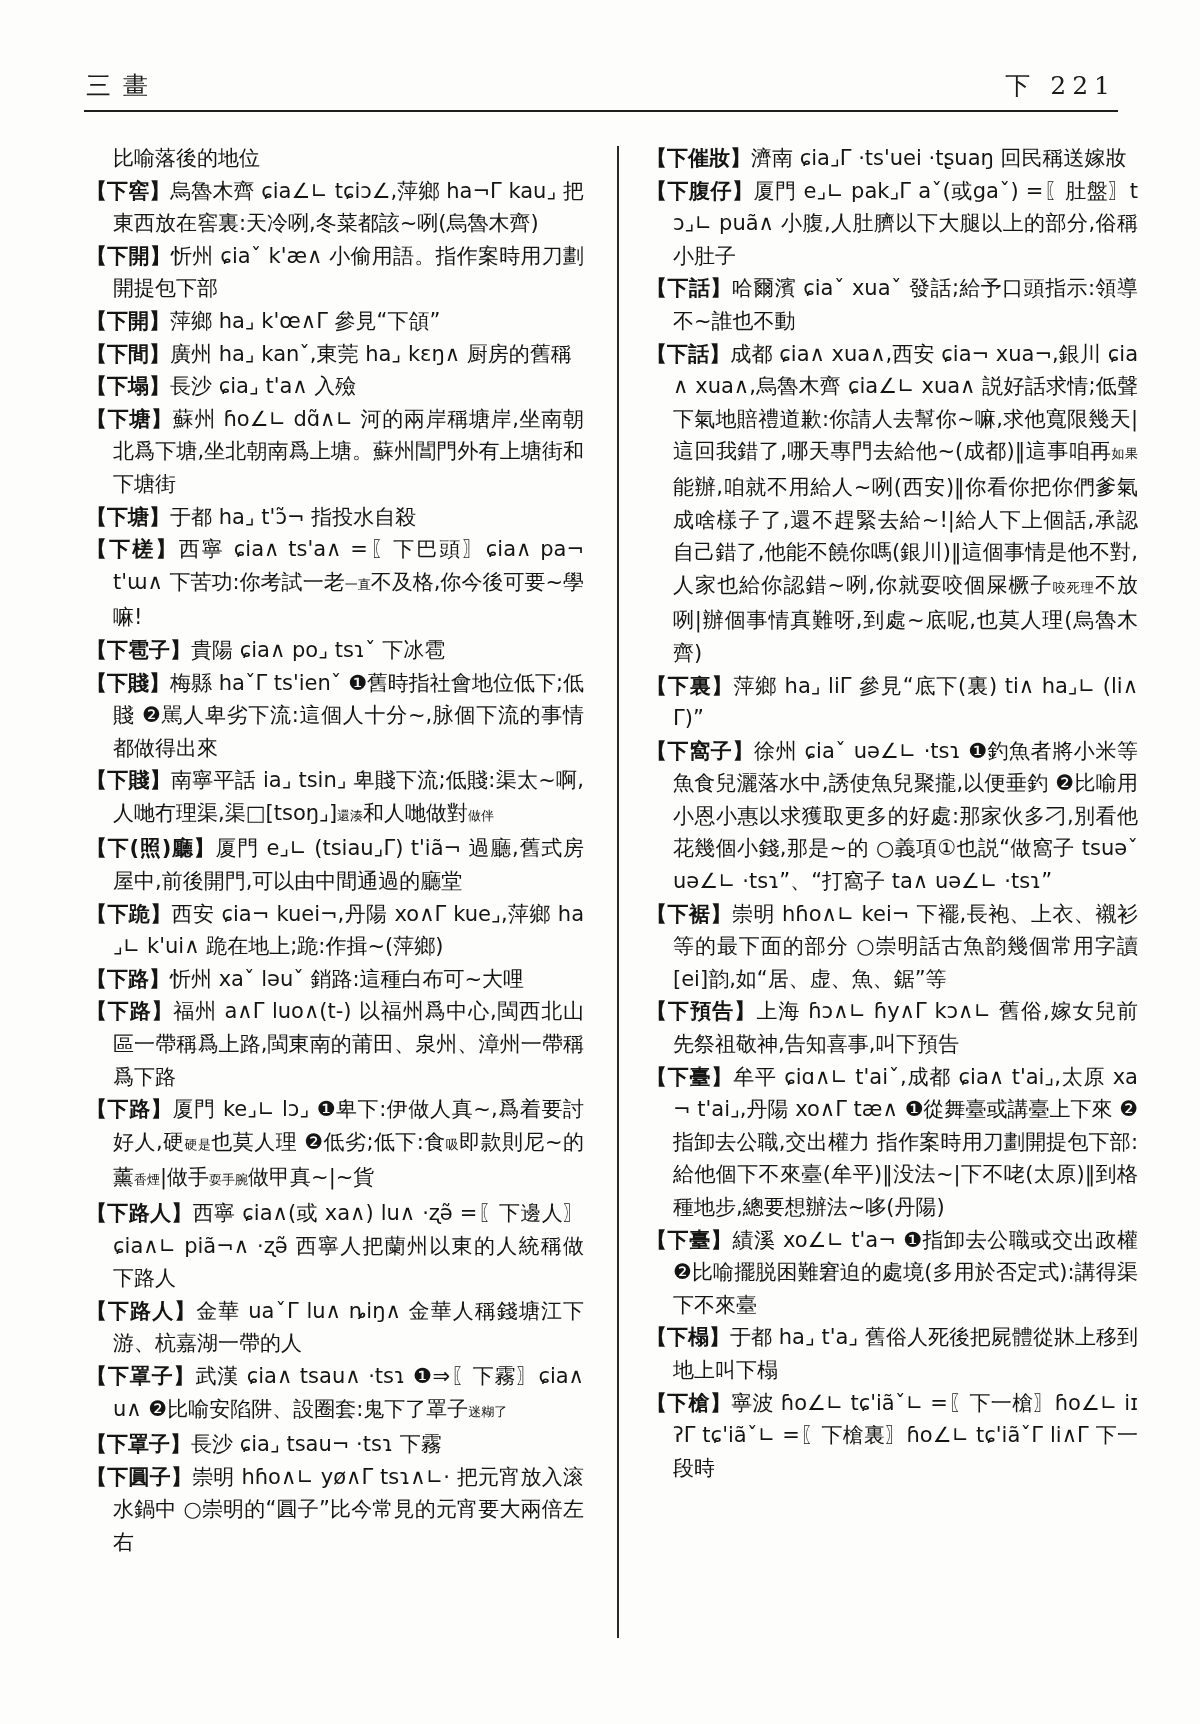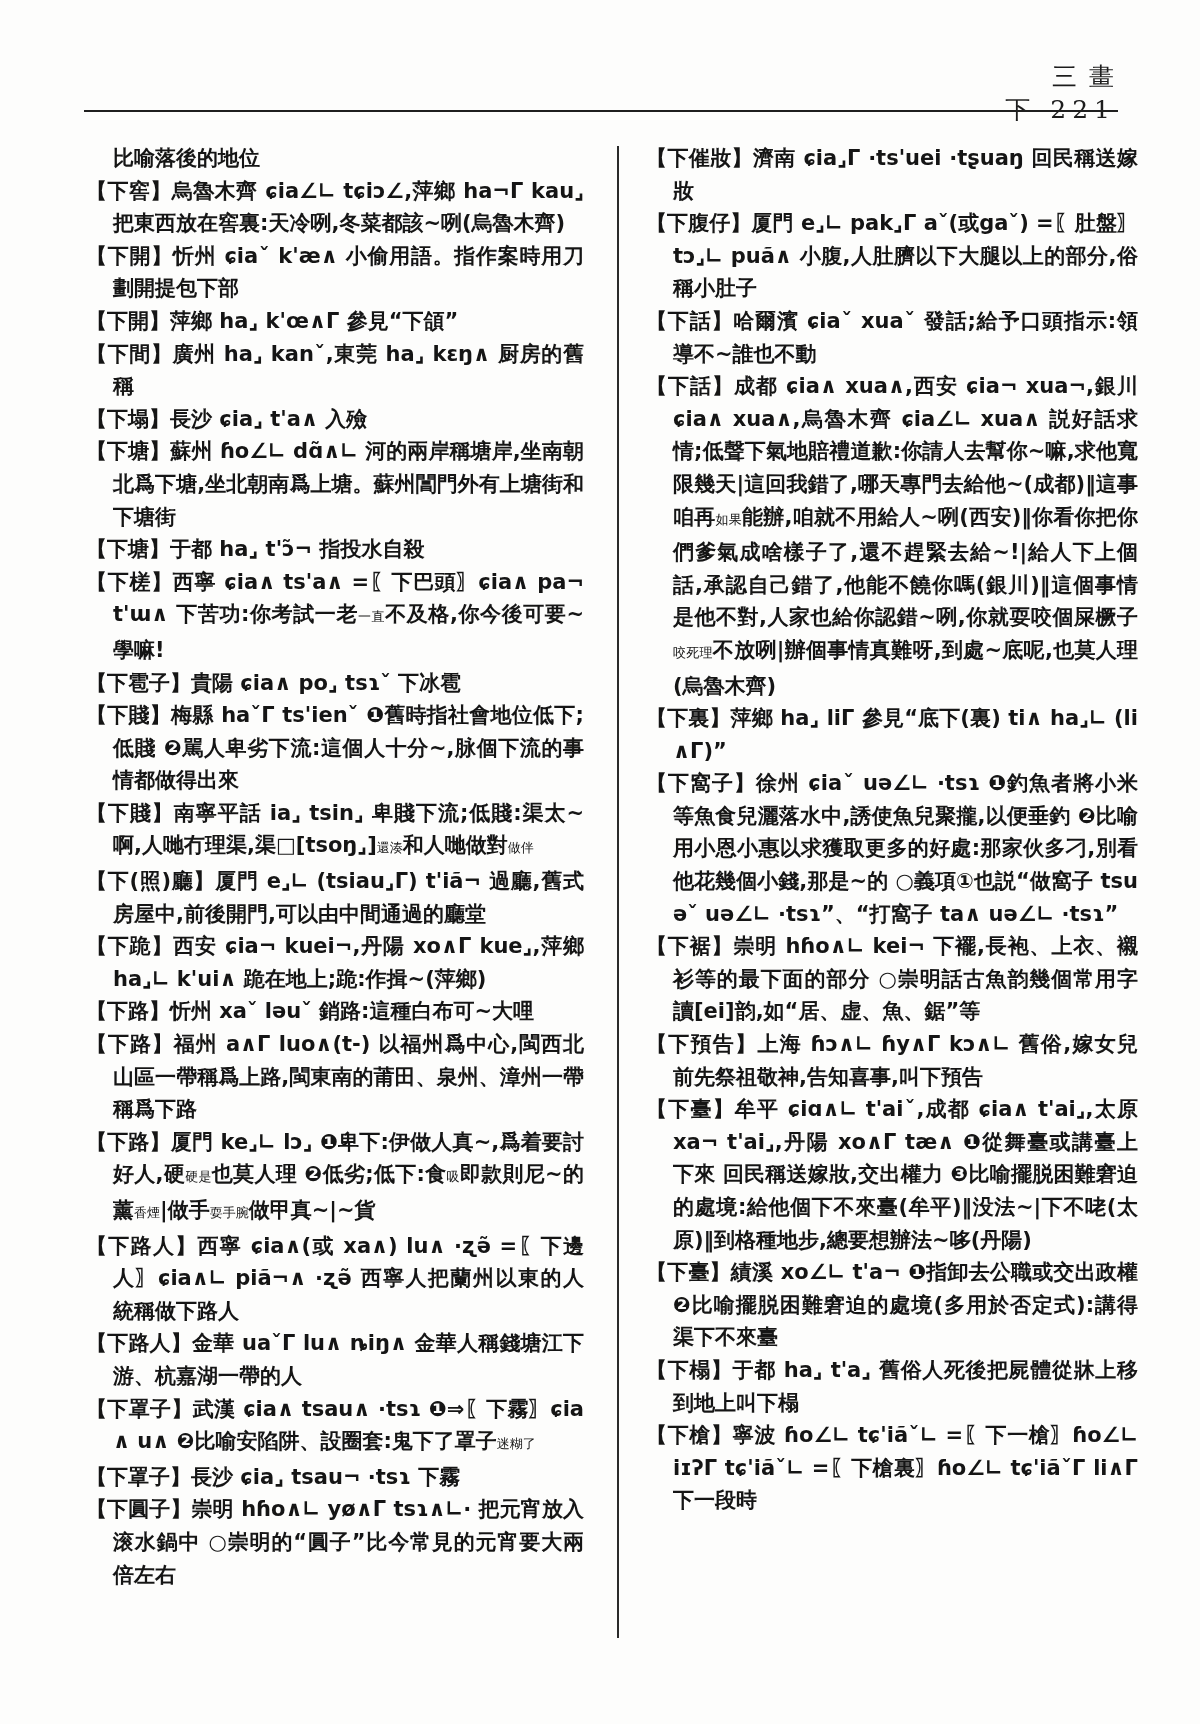--- a/index.html
+++ b/index.html
@@ -18,21 +18,20 @@
   .header{
     position:absolute;
     left:86px;right:84px;top:60px;
     height:42px;
     display:flex;
     justify-content:space-between;
     align-items:flex-end;
     font-size:25px;
     letter-spacing:2px;
     color:#1c1c1c;
-    flex-direction:column;
   }
   .header .pagelabel{
     font-family:"DejaVu Serif","Liberation Serif",serif;
     letter-spacing:6px;
   }
   .rule{
     position:absolute;
     left:84px;top:110px;
     width:1034px;height:2px;
     background:#1f1f1f;
@@ -54,21 +53,21 @@
     margin:0;
     font-size:21px;
     line-height:32.6px;
     padding-left:27px;
     text-indent:-27px;
     word-break:break-all;
     color:#151515;
   }
   .entry.cont{text-indent:0;}
   .entry .h{font-weight:bold;}
-  .entry .n{font-weight:bold;}
+  .entry .n{font-weight:normal;}
   .entry .s{font-size:13px;}
 </style>
 </head>
 <body>
 
 <div class="page">
   <div class="header">
     <span>三  畫</span>
     <span class="pagelabel">下  221</span>
   </div>
@@ -100,18 +99,18 @@
     </div>
   <div class="col col-right" id="col-right">
       <p class="entry"><span class="h">【下催妝】</span><span class="n">濟南 ɕia⌟Γ ·ts'uei ·tʂuaŋ 回民稱送嫁妝</span></p>
       <p class="entry"><span class="h">【下腹仔】</span><span class="n">厦門 e⌟∟ pak⌟Γ aˇ(或gaˇ) =〖肚盤〗tɔ⌟∟ puã∧ 小腹,人肚臍以下大腿以上的部分,俗稱小肚子</span></p>
       <p class="entry"><span class="h">【下話】</span><span class="n">哈爾濱 ɕiaˇ xuaˇ 發話;給予口頭指示:領導不~誰也不動</span></p>
       <p class="entry"><span class="h">【下話】</span><span class="n">成都 ɕia∧ xua∧,西安 ɕia¬ xua¬,銀川 ɕia∧ xua∧,烏魯木齊 ɕia∠∟ xua∧ 説好話求情;低聲下氣地賠禮道歉:你請人去幫你~嘛,求他寬限幾天|這回我錯了,哪天專門去給他~(成都)‖這事咱再</span><span class="s">如果</span><span class="n">能辦,咱就不用給人~咧(西安)‖你看你把你們爹氣成啥樣子了,還不趕緊去給~!|給人下上個話,承認自己錯了,他能不饒你嗎(銀川)‖這個事情是他不對,人家也給你認錯~咧,你就耍咬個屎橛子</span><span class="s">咬死理</span><span class="n">不放咧|辦個事情真難呀,到處~底呢,也莫人理(烏魯木齊)</span></p>
       <p class="entry"><span class="h">【下裏】</span><span class="n">萍鄉 ha⌟ liΓ 參見“底下(裏) ti∧ ha⌟∟ (li∧Γ)”</span></p>
       <p class="entry"><span class="h">【下窩子】</span><span class="n">徐州 ɕiaˇ uə∠∟ ·tsɿ ❶釣魚者將小米等魚食兒灑落水中,誘使魚兒聚攏,以便垂釣 ❷比喻用小恩小惠以求獲取更多的好處:那家伙多刁,別看他花幾個小錢,那是~的 ○義項①也説“做窩子 tsuəˇ uə∠∟ ·tsɿ”、“打窩子 ta∧ uə∠∟ ·tsɿ”</span></p>
       <p class="entry"><span class="h">【下裾】</span><span class="n">崇明 hɦo∧∟ kei¬ 下襬,長袍、上衣、襯衫等的最下面的部分 ○崇明話古魚韵幾個常用字讀[ei]韵,如“居、虚、魚、鋸”等</span></p>
       <p class="entry"><span class="h">【下預告】</span><span class="n">上海 ɦɔ∧∟ ɦy∧Γ kɔ∧∟ 舊俗,嫁女兒前先祭祖敬神,告知喜事,叫下預告</span></p>
-      <p class="entry"><span class="h">【下臺】</span><span class="n">牟平 ɕiɑ∧∟ t'aiˇ,成都 ɕia∧ t'ai⌟,太原 xa¬ t'ai⌟,丹陽 xo∧Γ tæ∧ ❶從舞臺或講臺上下來 回民稱送嫁妝,交出權力 ❸比喻擺脱困難窘迫的處境:給他個下不來臺(牟平)‖没法~|下不咾(太原)‖到格種地步,總要想辦法~哆(丹陽)</span></p>
+      <p class="entry"><span class="h">【下臺】</span><span class="n">牟平 ɕiɑ∧∟ t'aiˇ,成都 ɕia∧ t'ai⌟,太原 xa¬ t'ai⌟,丹陽 xo∧Γ tæ∧ ❶從舞臺或講臺上下來 ❷指卸去公職,交出權力 指作案時用刀劃開提包下部:給他個下不來臺(牟平)‖没法~|下不咾(太原)‖到格種地步,總要想辦法~哆(丹陽)</span></p>
       <p class="entry"><span class="h">【下臺】</span><span class="n">績溪 xo∠∟ t'a¬ ❶指卸去公職或交出政權 ❷比喻擺脱困難窘迫的處境(多用於否定式):講得渠下不來臺</span></p>
       <p class="entry"><span class="h">【下榻】</span><span class="n">于都 ha⌟ t'a⌟ 舊俗人死後把屍體從牀上移到地上叫下榻</span></p>
       <p class="entry"><span class="h">【下槍】</span><span class="n">寧波 ɦo∠∟ tɕ'iãˇ∟ =〖下一槍〗ɦo∠∟ iɪʔΓ tɕ'iãˇ∟ =〖下槍裏〗ɦo∠∟ tɕ'iãˇΓ li∧Γ 下一段時</span></p>
     </div>
 </div>
 
 </body></html>

